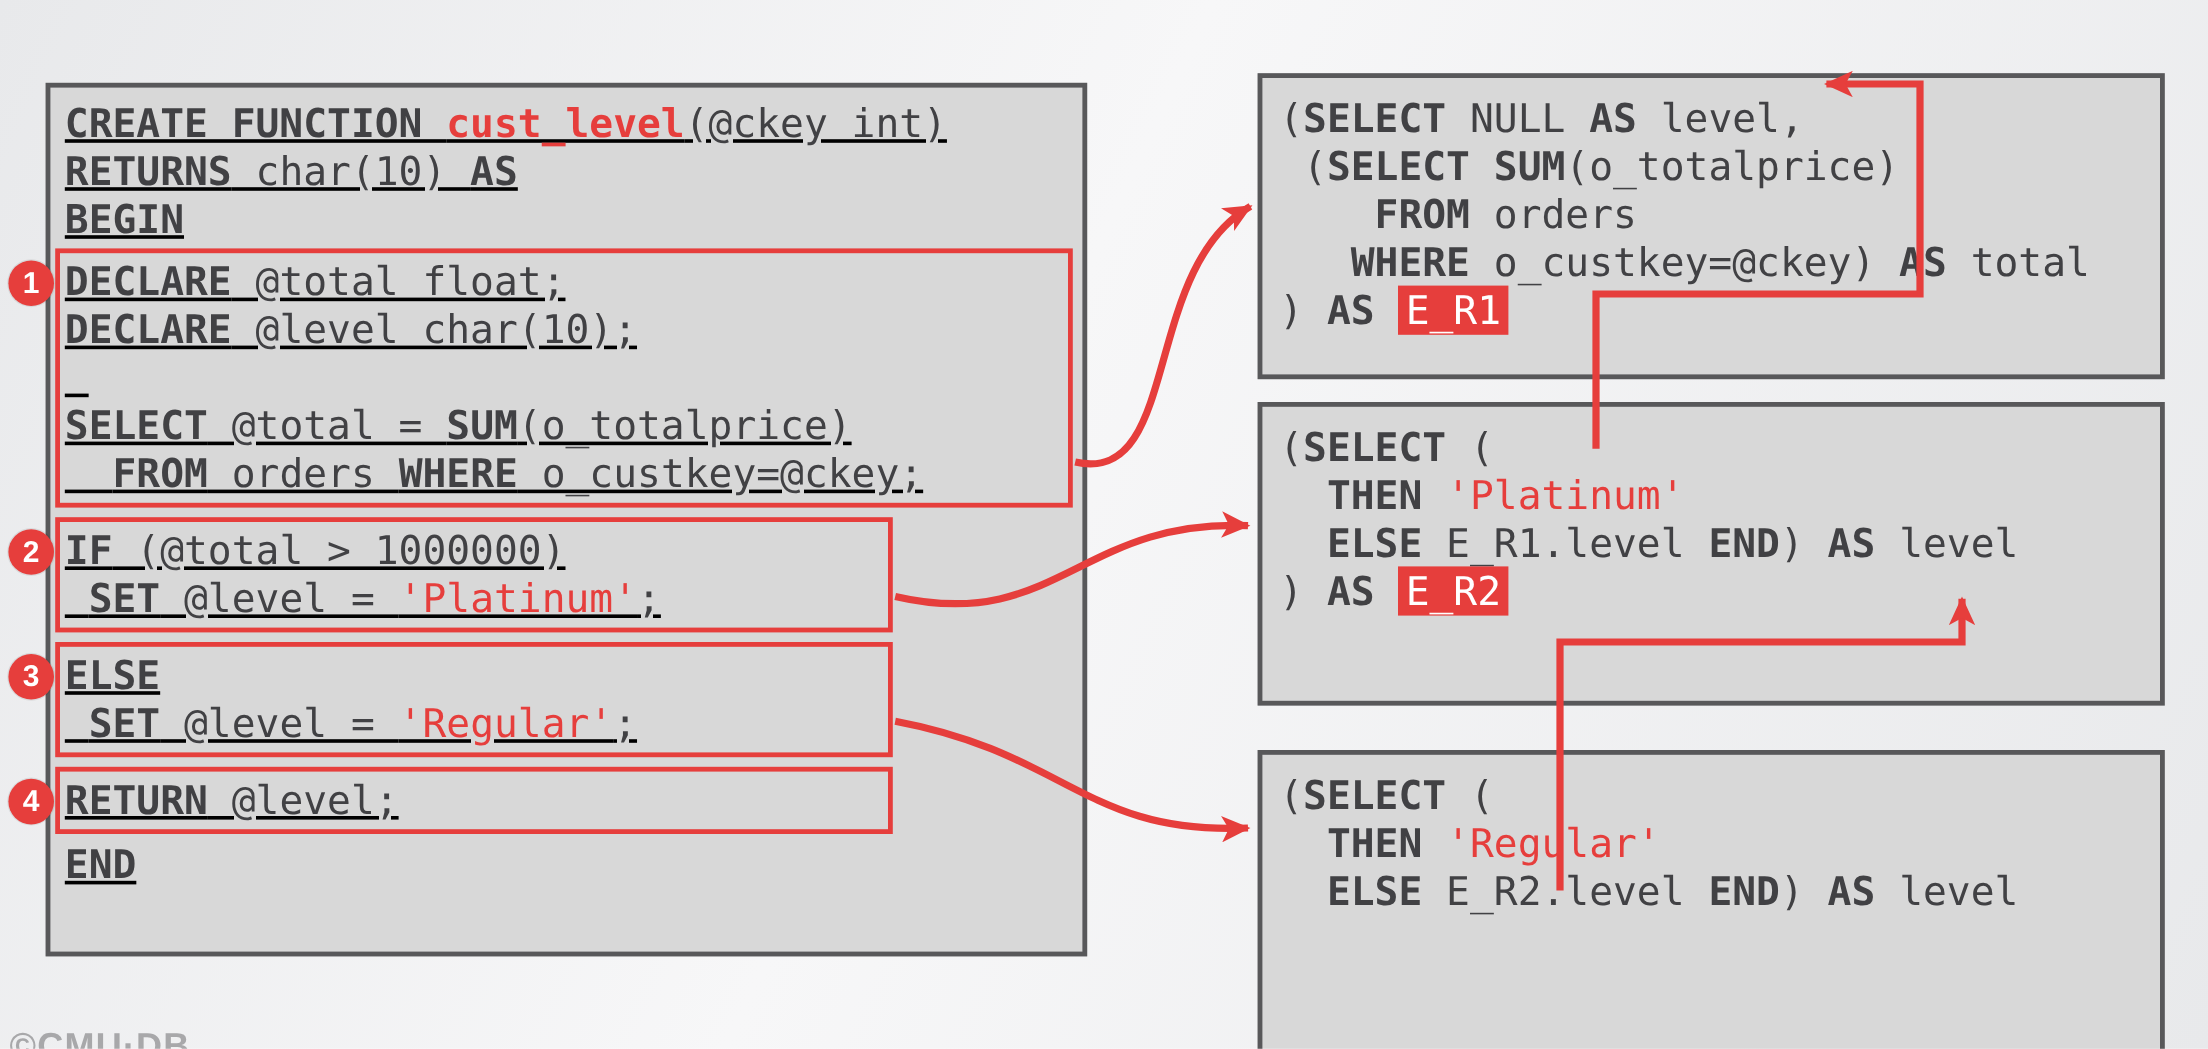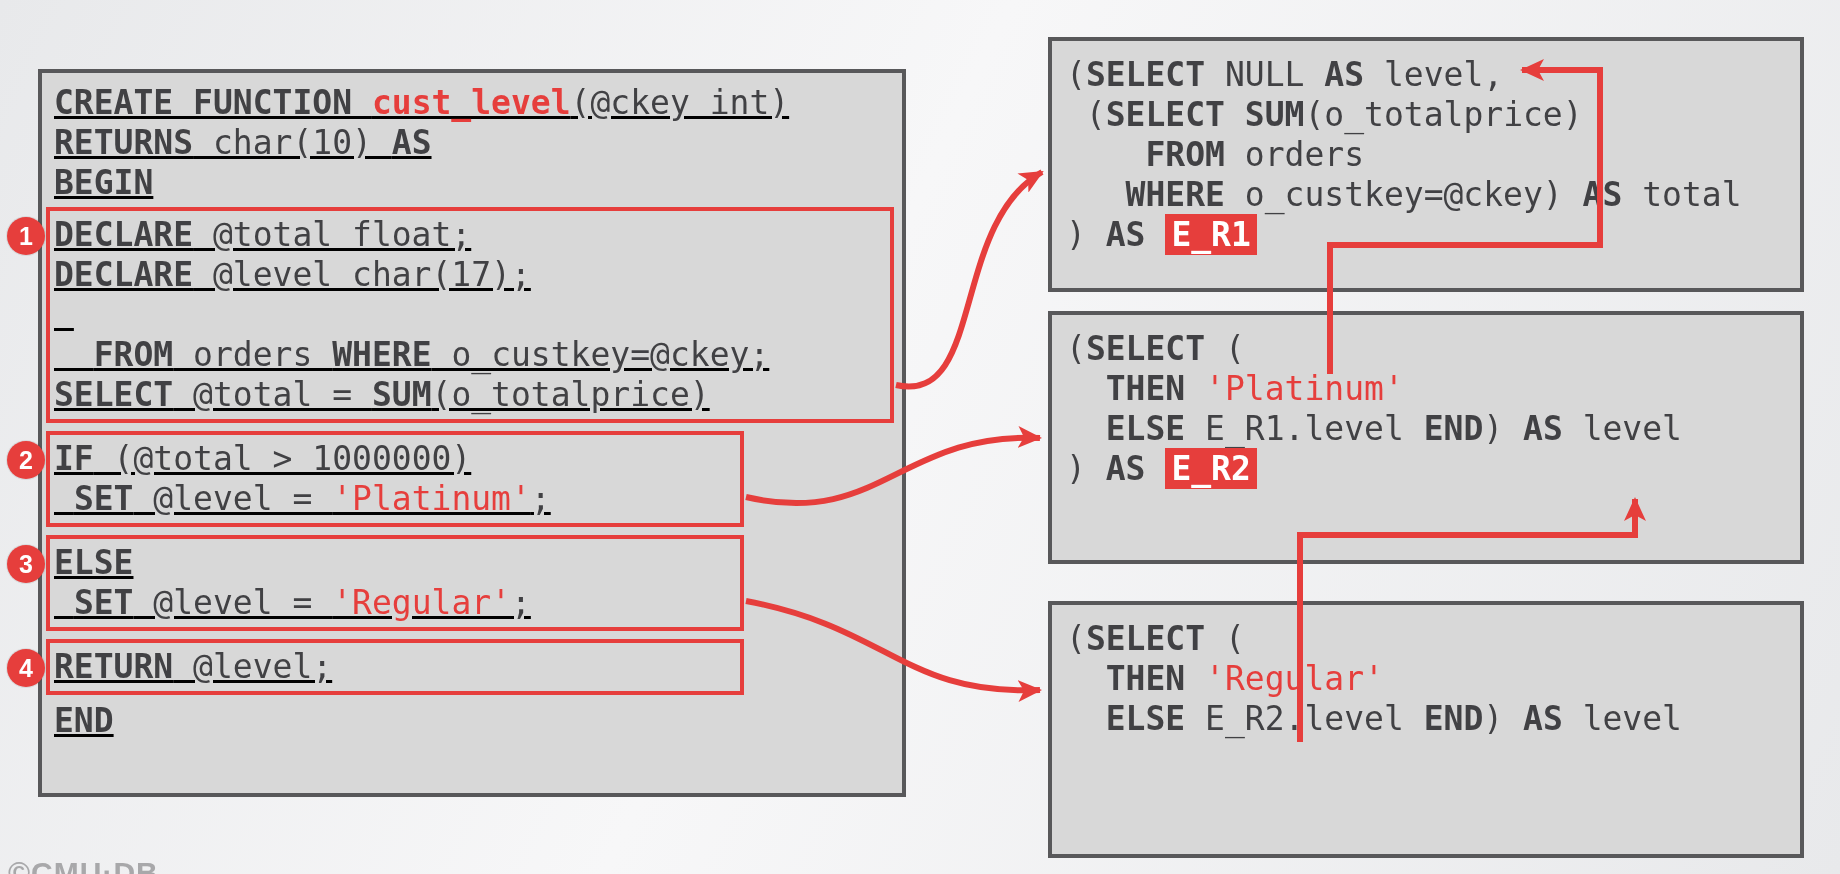--- a/index.html
+++ b/index.html
@@ -22,21 +22,21 @@
   .stage{position:absolute;inset:0;}
 
   .code-line{
     font-family:"DejaVu Sans Mono","Liberation Mono",monospace;
     font-size:33px;line-height:40px;color:var(--code-text);
     white-space:pre;
   }
   .seg-kw{font-weight:bold;}
   .seg-kwred{font-weight:bold;color:var(--accent-red);}
   .seg-str{color:var(--accent-red);}
-  .seg-hl{background:var(--accent-red);color:var(--highlight-text);font-weight:bold;padding:1px 6px;}
+  .seg-hl{background:var(--accent-red);color:var(--highlight-text);font-weight:normal;padding:1px 6px;}
 
   .main-box{
     position:absolute;left:38px;top:69px;width:868px;height:728px;
     background:var(--box-bg);border:4px solid var(--box-border);
     padding:10px 12px;
     text-decoration:underline;
   }
   .block{
     position:relative;
     border:4px solid var(--accent-red);
@@ -51,20 +51,21 @@
     background:var(--accent-red);color:#fff;font-weight:bold;font-size:25px;
     display:flex;align-items:center;justify-content:center;
     z-index:6;box-shadow:0 0 0 1px rgba(0,0,0,0.08);
   }
   .footer-code{margin-top:6px;}
 
   .expr-box{
     position:absolute;left:1048px;width:756px;
     background:var(--box-bg);border:4px solid var(--box-border);
     padding:14px;
+    margin-top:24px;
   }
   .expr-box.er1{top:37px;height:255px;}
   .expr-box.er2{top:311px;height:253px;}
   .expr-box.er3{top:601px;height:257px;}
 
   .arrows{position:absolute;inset:0;width:1840px;height:874px;z-index:5;pointer-events:none;}
   .arrow{fill:none;stroke:var(--accent-red);stroke-width:6;stroke-linejoin:miter;}
   #ah path{fill:var(--accent-red);}
 
   .watermark{
@@ -81,24 +82,24 @@
     <div class="code">
         <div class="code-line"><span class="seg-kw">CREATE FUNCTION </span><span class="seg-kwred">cust_level</span><span class="seg-pl">(@ckey int)</span></div>
         <div class="code-line"><span class="seg-kw">RETURNS</span><span class="seg-pl"> char(10) </span><span class="seg-kw">AS</span></div>
         <div class="code-line"><span class="seg-kw">BEGIN</span></div>
       </div>
 
     <div class="block first wide">
       <span class="badge">1</span>
       <div class="code">
           <div class="code-line"><span class="seg-kw">DECLARE</span><span class="seg-pl"> @total float;</span></div>
-          <div class="code-line"><span class="seg-kw">DECLARE</span><span class="seg-pl"> @level char(17);</span></div>
+          <div class="code-line"><span class="seg-kw">DECLARE</span><span class="seg-pl"> @level char(10);</span></div>
           <div class="code-line">&nbsp;</div>
+          <div class="code-line"><span class="seg-kw">SELECT</span><span class="seg-pl"> @total = </span><span class="seg-kw">SUM</span><span class="seg-pl">(o_totalprice)</span></div>
           <div class="code-line"><span class="seg-pl">  </span><span class="seg-kw">FROM</span><span class="seg-pl"> orders </span><span class="seg-kw">WHERE</span><span class="seg-pl"> o_custkey=@ckey;</span></div>
-          <div class="code-line"><span class="seg-kw">SELECT</span><span class="seg-pl"> @total = </span><span class="seg-kw">SUM</span><span class="seg-pl">(o_totalprice)</span></div>
         </div>
     </div>
 
     <div class="block narrow">
       <span class="badge">2</span>
       <div class="code">
           <div class="code-line"><span class="seg-kw">IF</span><span class="seg-pl"> (@total &gt; 1000000)</span></div>
           <div class="code-line"><span class="seg-pl"> </span><span class="seg-kw">SET</span><span class="seg-pl"> @level = </span><span class="seg-str">'Platinum'</span><span class="seg-pl">;</span></div>
         </div>
     </div>

